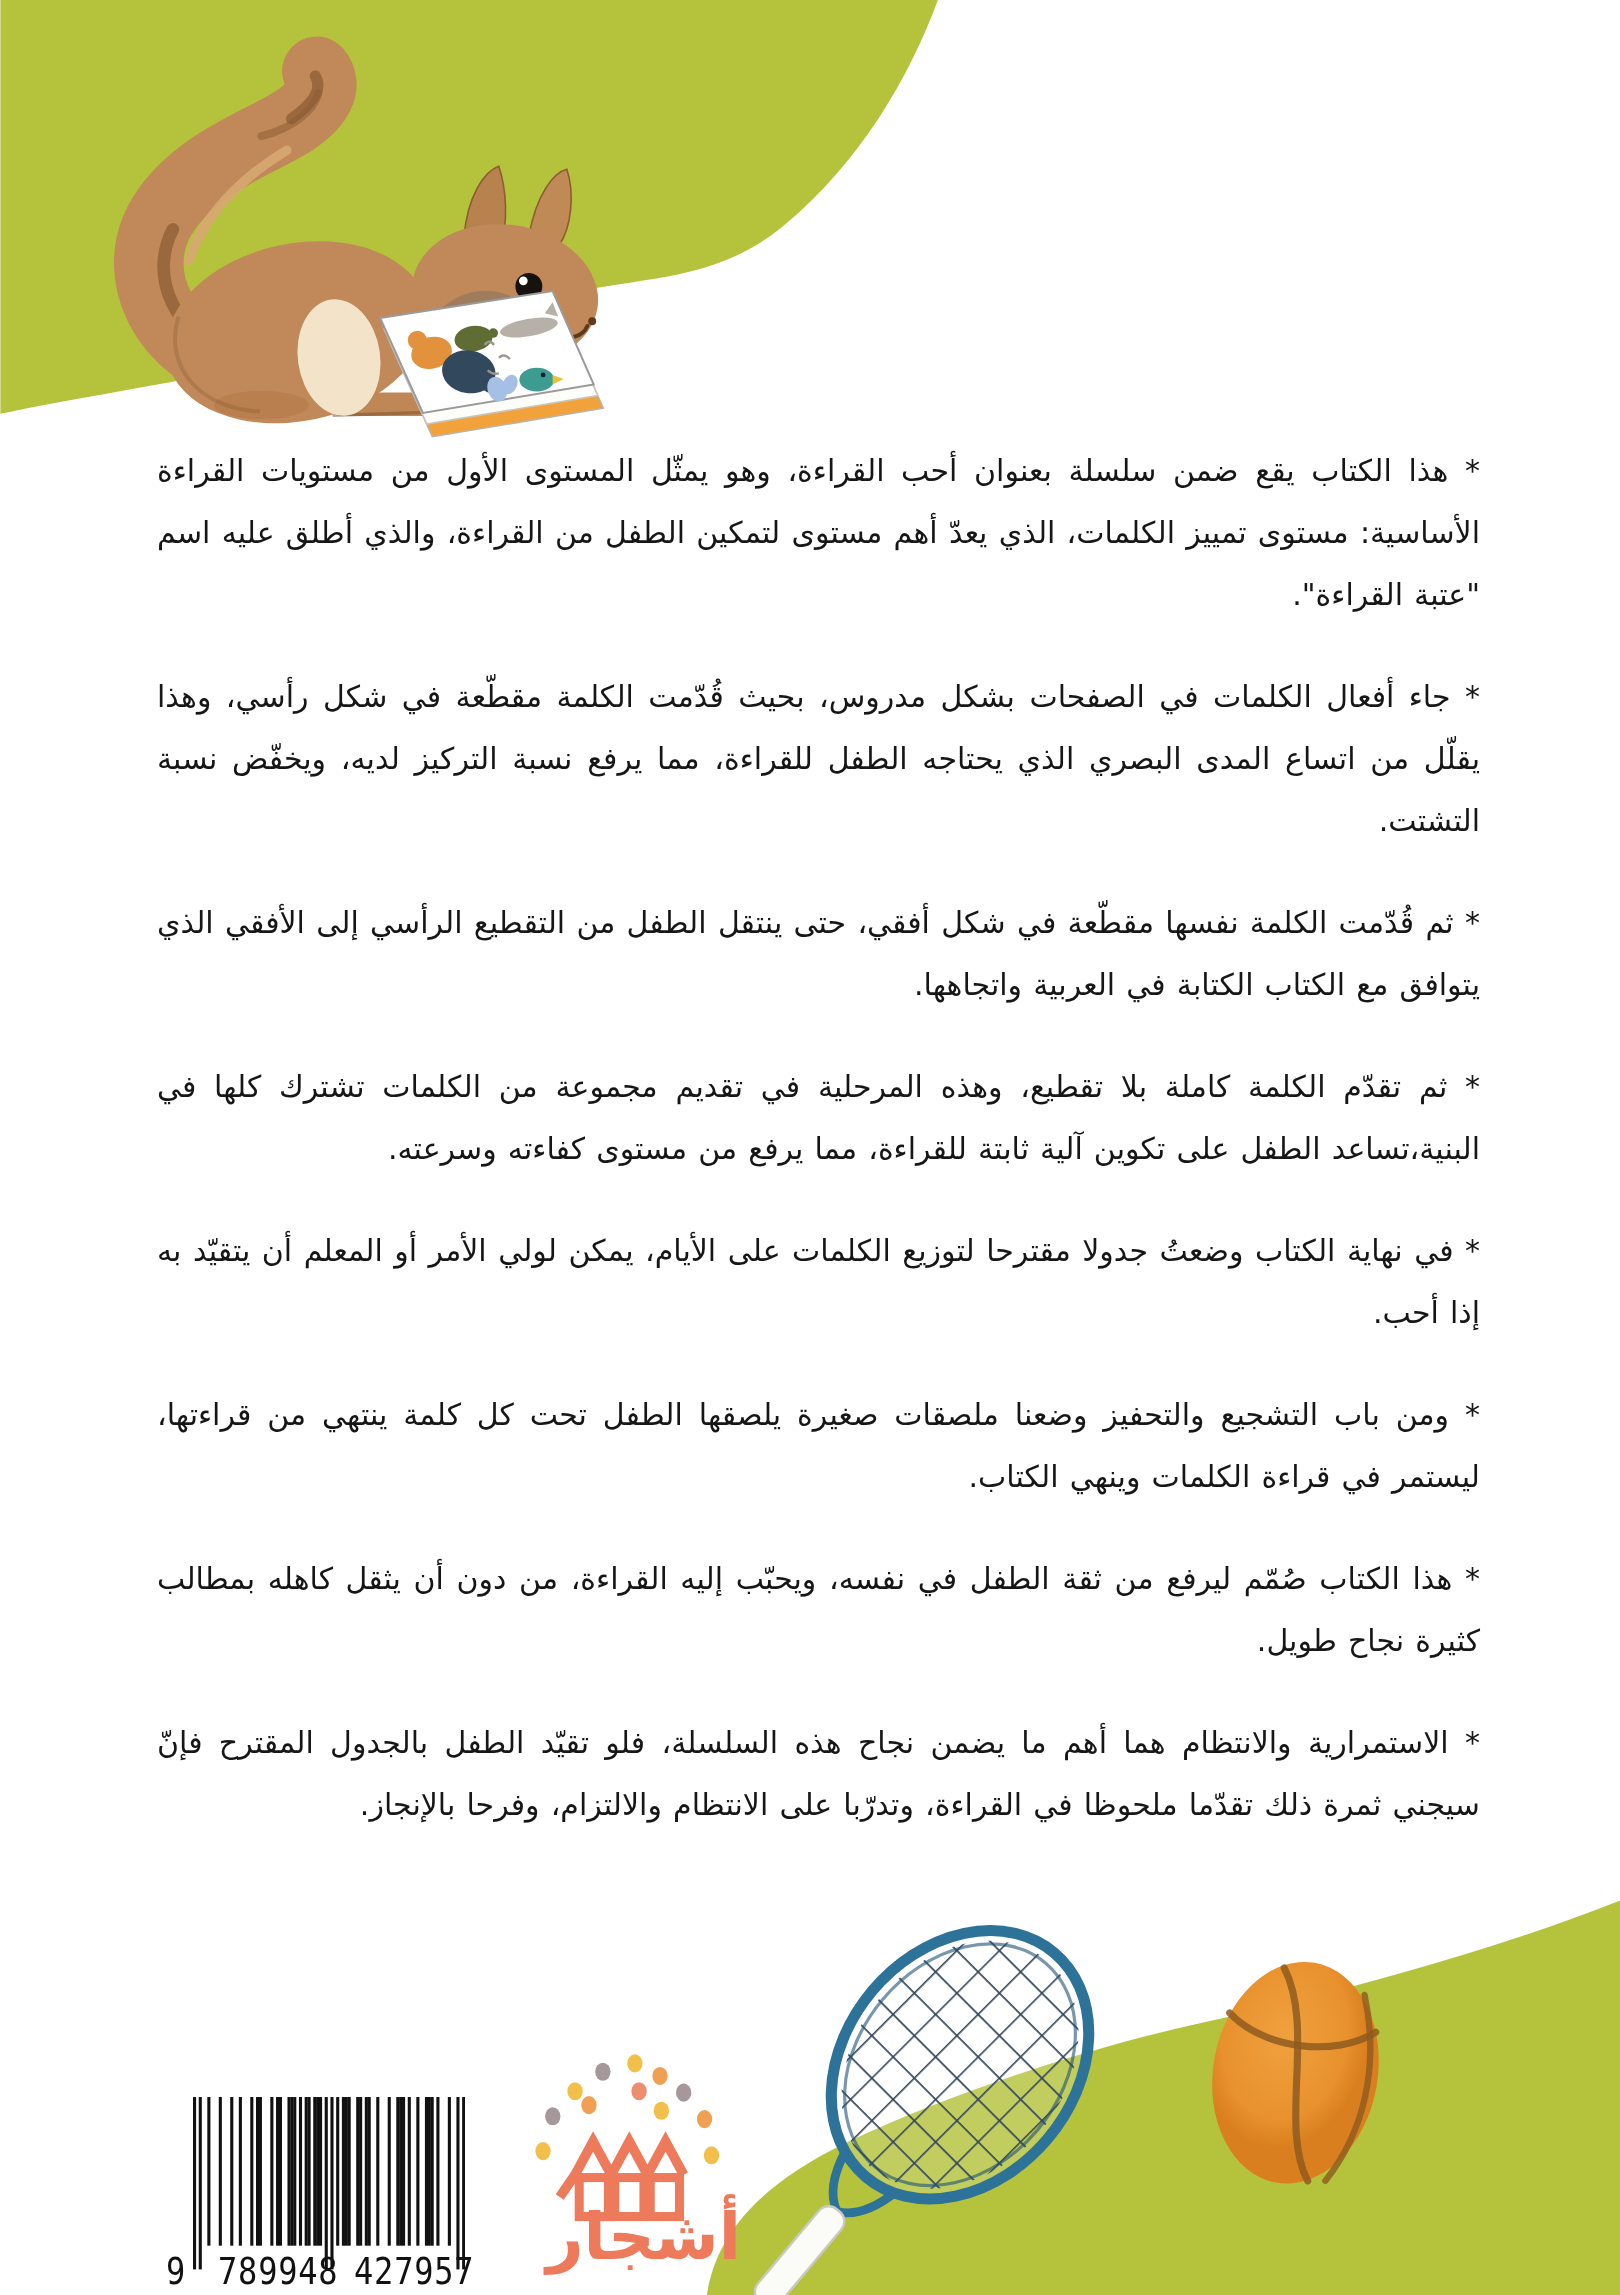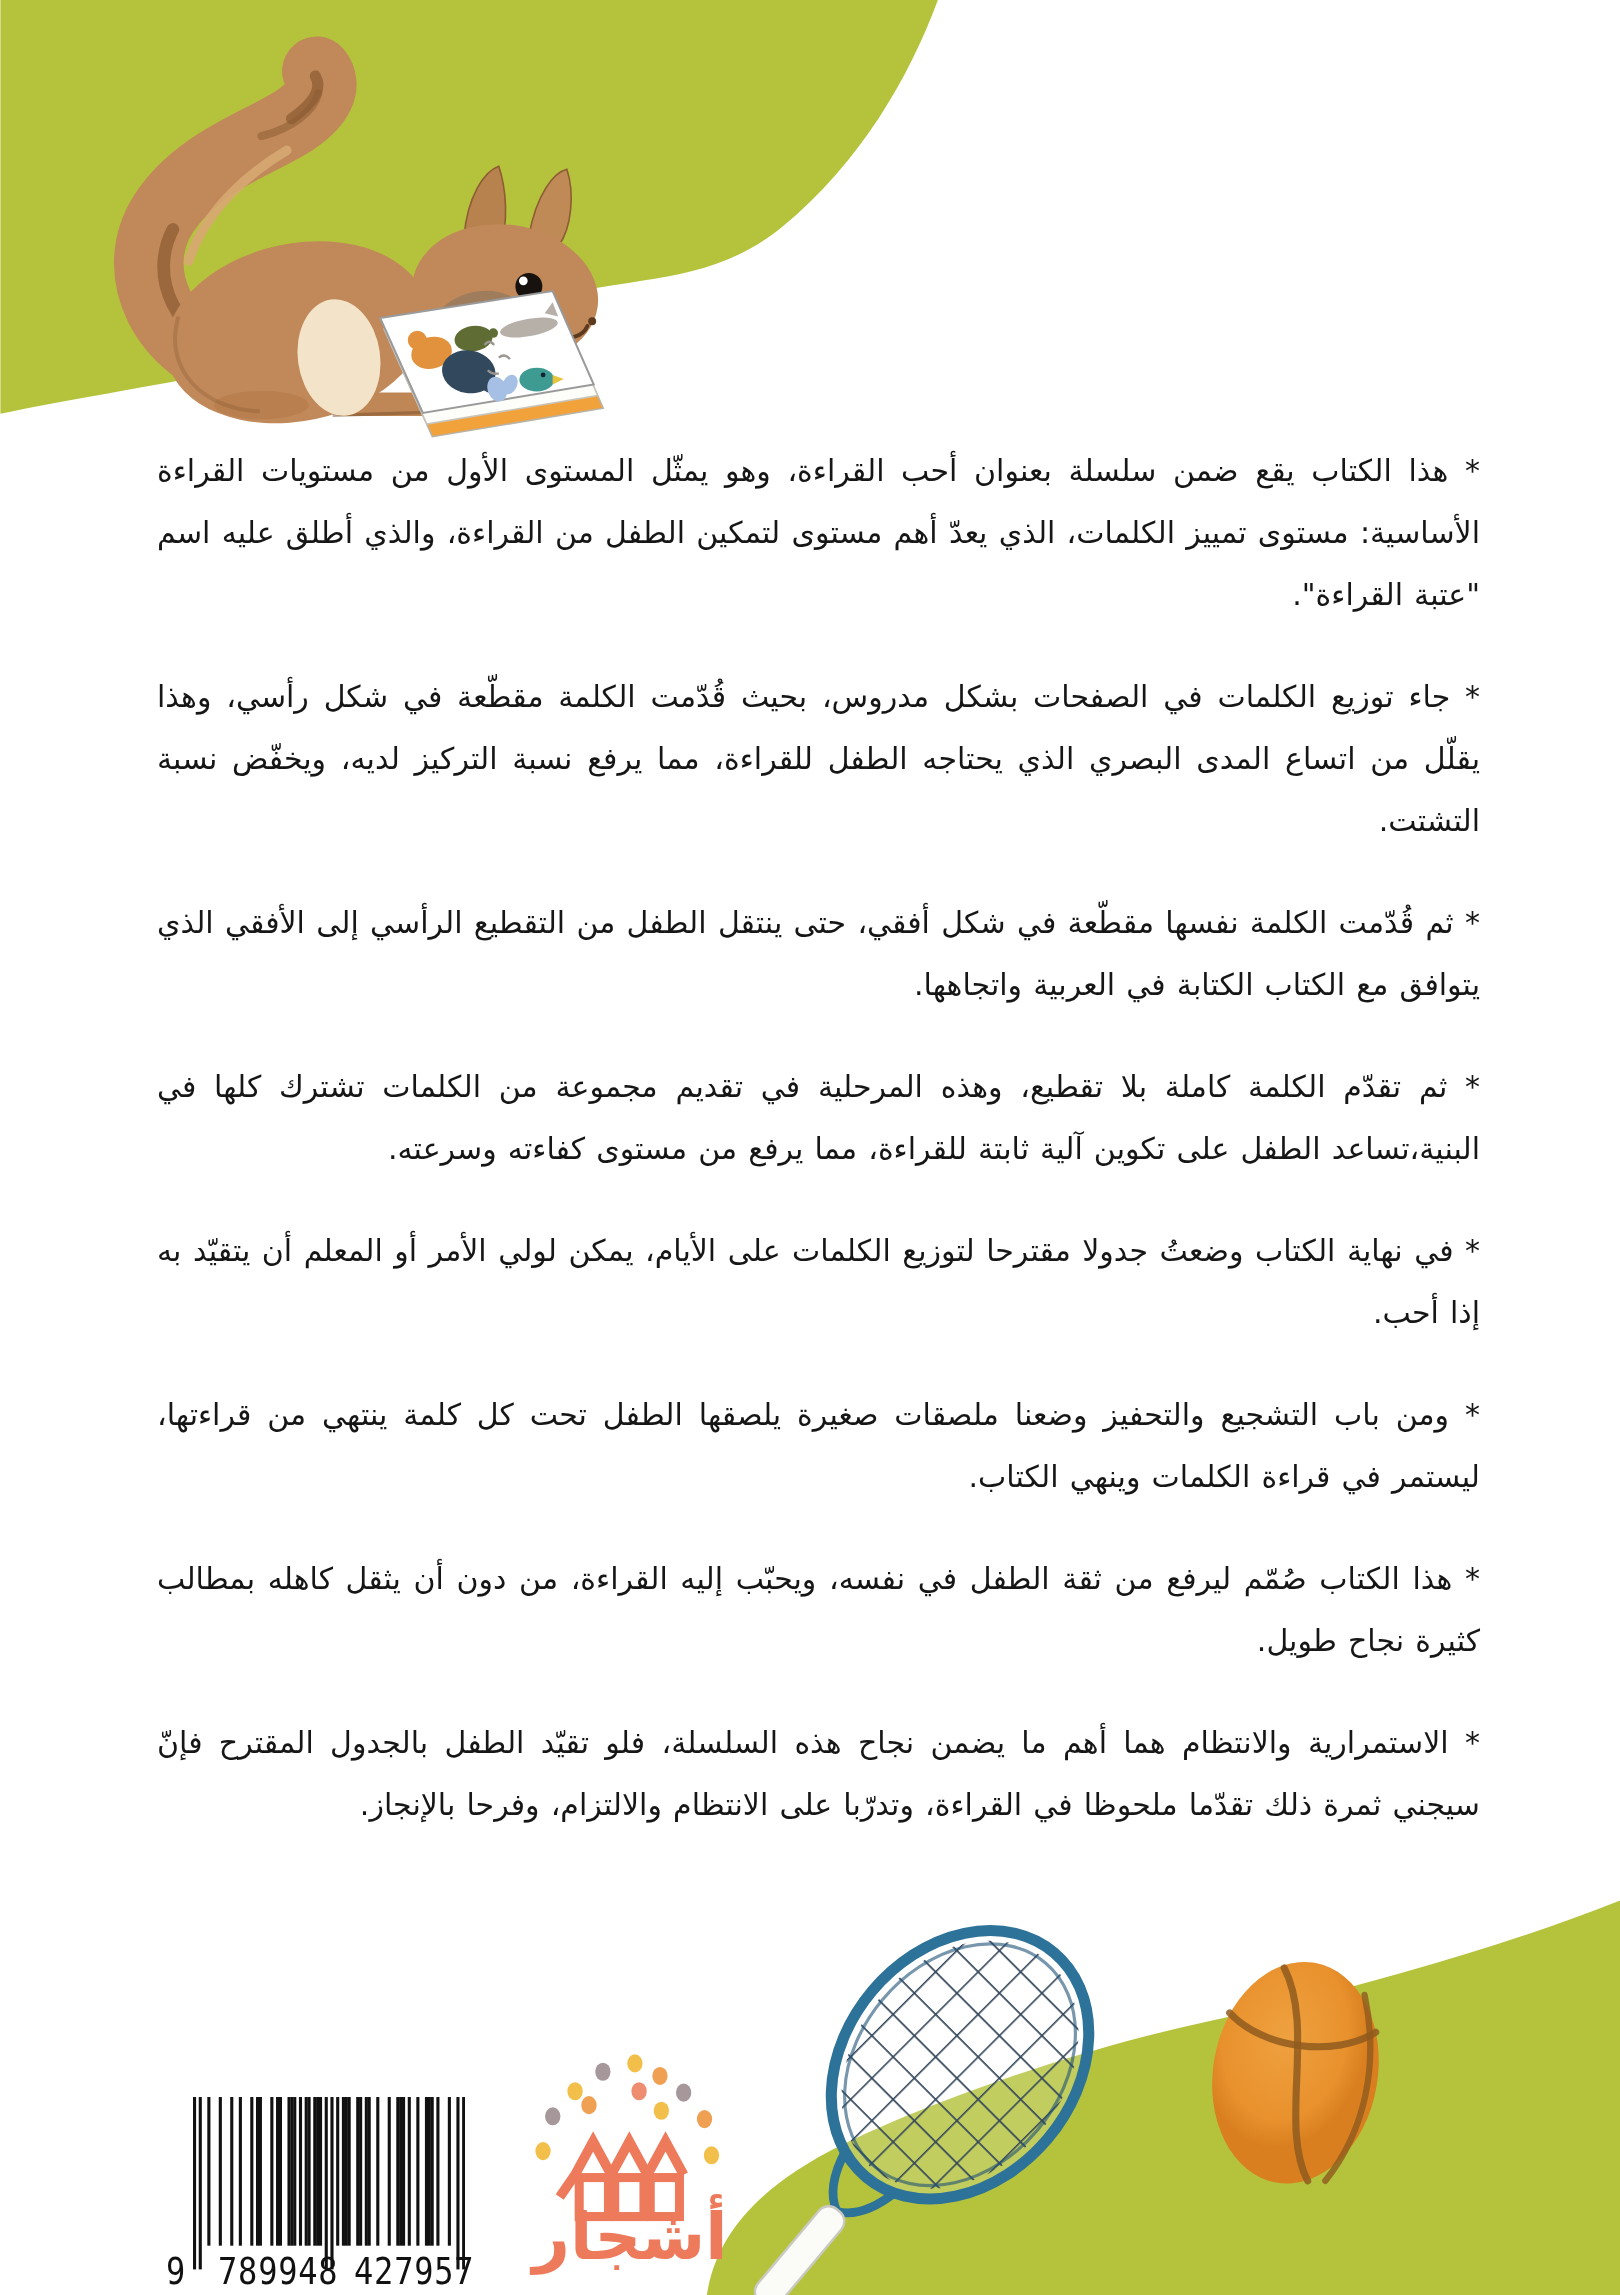--- a/index.html
+++ b/index.html
@@ -29,21 +29,20 @@
     font-family:"DejaVu Sans Mono","Liberation Mono",monospace;
     font-size:32px;font-weight:500;color:#111;
     transform:scaleY(1.15);transform-origin:top left;
   }
   .bd{position:absolute;top:0;white-space:nowrap;}
   .bd-first{left:0;}
   .bd-g1{left:52px;letter-spacing:0.8px;}
   .bd-g2{left:188px;letter-spacing:0.8px;}
   .logo{
     position:absolute;left:519px;top:2032px;width:222px;height:261px;z-index:2;
-    text-align:center;
   }
   .logo-word{
     position:absolute;left:0;right:0;top:172px;
     direction:rtl;font-weight:700;font-size:65px;line-height:1;
     color:#ee7a5c;letter-spacing:-1.6px;
   }
 </style>
 </head>
 <body>
 
@@ -159,21 +158,21 @@
       <ellipse cx="-110" cy="-76" rx="11" ry="13" fill="#a6989a"></ellipse>
       <ellipse cx="46" cy="-84" rx="11" ry="13" fill="#f2c04a"></ellipse>
       <ellipse cx="108" cy="-72" rx="11" ry="13" fill="#f0a053"></ellipse>
       <ellipse cx="-124" cy="-26" rx="11" ry="13" fill="#f2c04a"></ellipse>
       <ellipse cx="118" cy="-20" rx="11" ry="13" fill="#f2c04a"></ellipse>
     </g>
   </svg>
 
   <main class="text-block">
     <p>* هذا الكتاب يقع ضمن سلسلة بعنوان أحب القراءة، وهو يمثّل المستوى الأول من مستويات القراءة الأساسية: مستوى تمييز الكلمات، الذي يعدّ أهم مستوى لتمكين الطفل من القراءة، والذي أطلق عليه اسم "عتبة القراءة".</p>
-    <p>* جاء توزيع الكلمات في الصفحات بشكل مدروس، بحيث قُدّمت الكلمة مقطّعة في شكل رأسي، وهذا يقلّل من اتساع المدى البصري الذي يحتاجه الطفل للقراءة، مما يرفع نسبة التركيز لديه، ويخفّض نسبة التشتت.</p>
+    <p>* جاء أفعال الكلمات في الصفحات بشكل مدروس، بحيث قُدّمت الكلمة مقطّعة في شكل رأسي، وهذا يقلّل من اتساع المدى البصري الذي يحتاجه الطفل للقراءة، مما يرفع نسبة التركيز لديه، ويخفّض نسبة التشتت.</p>
     <p>* ثم قُدّمت الكلمة نفسها مقطّعة في شكل أفقي، حتى ينتقل الطفل من التقطيع الرأسي إلى الأفقي الذي يتوافق مع الكتاب الكتابة في العربية واتجاهها.</p>
     <p>* ثم تقدّم الكلمة كاملة بلا تقطيع، وهذه المرحلية في تقديم مجموعة من الكلمات تشترك كلها في البنية،تساعد الطفل على تكوين آلية ثابتة للقراءة، مما يرفع من مستوى كفاءته وسرعته.</p>
     <p>* في نهاية الكتاب وضعتُ جدولا مقترحا لتوزيع الكلمات على الأيام، يمكن لولي الأمر أو المعلم أن يتقيّد به إذا أحب.</p>
     <p>* ومن باب التشجيع والتحفيز وضعنا ملصقات صغيرة يلصقها الطفل تحت كل كلمة ينتهي من قراءتها، ليستمر في قراءة الكلمات وينهي الكتاب.</p>
     <p>* هذا الكتاب صُمّم ليرفع من ثقة الطفل في نفسه، ويحبّب إليه القراءة، من دون أن يثقل كاهله بمطالب كثيرة نجاح طويل.</p>
     <p>* الاستمرارية والانتظام هما أهم ما يضمن نجاح هذه السلسلة، فلو تقيّد الطفل بالجدول المقترح فإنّ سيجني ثمرة ذلك تقدّما ملحوظا في القراءة، وتدرّبا على الانتظام والالتزام، وفرحا بالإنجاز.</p>
   </main>
 
   <div class="barcode">
     <svg width="272" height="174" viewBox="0 0 344 220">

